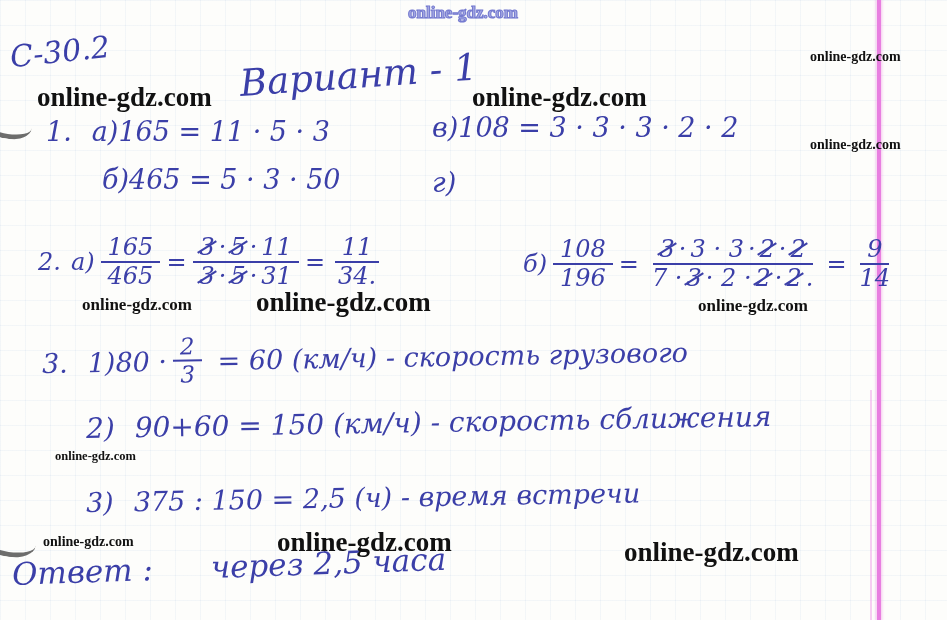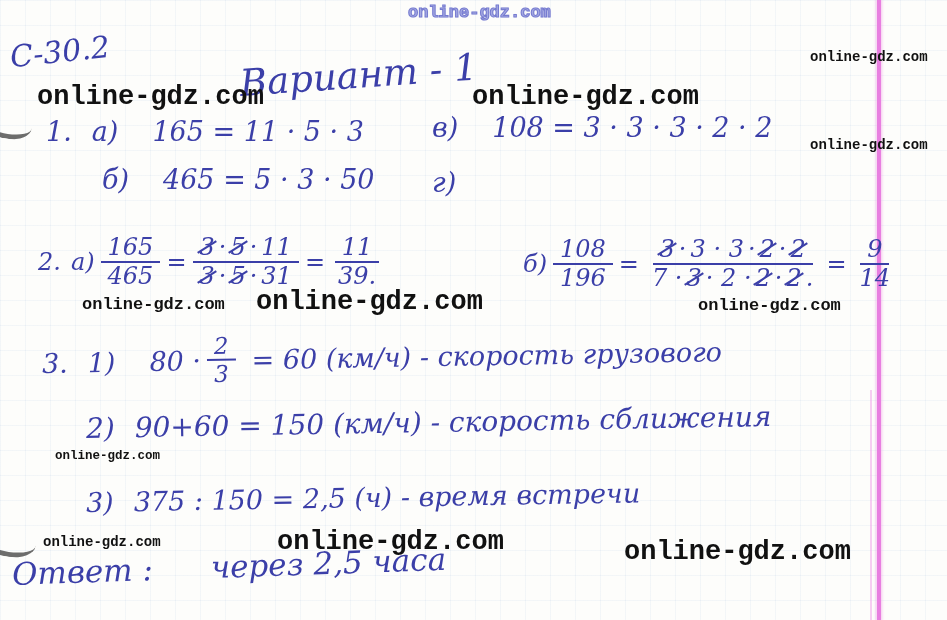--- a/index.html
+++ b/index.html
@@ -19,34 +19,34 @@
   .hw{
     font-family:"DejaVu Serif", serif;
     font-style:italic;
     color:#3b3fa8;
     white-space:nowrap;
     position:absolute;
     display:flex;align-items:center;
   }
   .hw .gap-s{margin-left:10px;}
   .hw .gap-m{margin-left:20px;}
-  .hw .gap-l{margin-left:34px;}
+  .hw .gap-l{}
   
   .frac{display:inline-flex;flex-direction:column;align-items:center;line-height:1.05;margin:0 6px;font-style:italic;}
   .fnum{border-bottom:2.5px solid #3b3fa8;padding:0 5px 1px 5px;display:inline-flex;align-items:baseline;}
   .fden{padding:1px 5px 0 5px;display:inline-flex;align-items:baseline;}
   .fnum>span,.fden>span{margin:0 2px;}
   
   .struck{position:relative;display:inline-block;}
   .struck::after{
     content:"";position:absolute;left:-22%;right:-22%;top:46%;
     border-top:2.5px solid #3b3fa8;transform:rotate(-32deg);
   }
   
-  .wm{position:absolute;color:#111;z-index:3;white-space:nowrap;font-family:Liberation Mono, monospace;}
+  .wm{position:absolute;color:#111;z-index:3;white-space:nowrap;font-family:Liberation Serif, serif;}
   .wm-big{font-size:27px;font-weight:700;}
   .wm-med{font-size:17px;font-weight:700;}
   .wm-small{font-size:14px;font-weight:600;}
   .wm-tiny{font-size:12.5px;font-weight:600;}
   .wm-outline{
     font-size:17px;font-weight:700;
     color:rgba(255,255,255,0.05);
     -webkit-text-stroke:1.1px #767bd0;
     text-shadow:0 0 1px #9ba0e0;
   }
@@ -141,21 +141,21 @@
         <span>·</span>
         <span>31</span>
       </span>
     </span>
     <span>=</span>
     <span class="frac">
       <span class="fnum">
           <span>11</span>
         </span>
       <span class="fden">
-          <span>39.</span>
+          <span>34.</span>
         </span>
     </span>
   </div>
 
   <div class="hw hwz" style="left:523px;top:228px;font-size:24px;height:72px;">
     <span>б)</span>
     <span class="frac">
       <span class="fnum">
           <span>108</span>
         </span>

